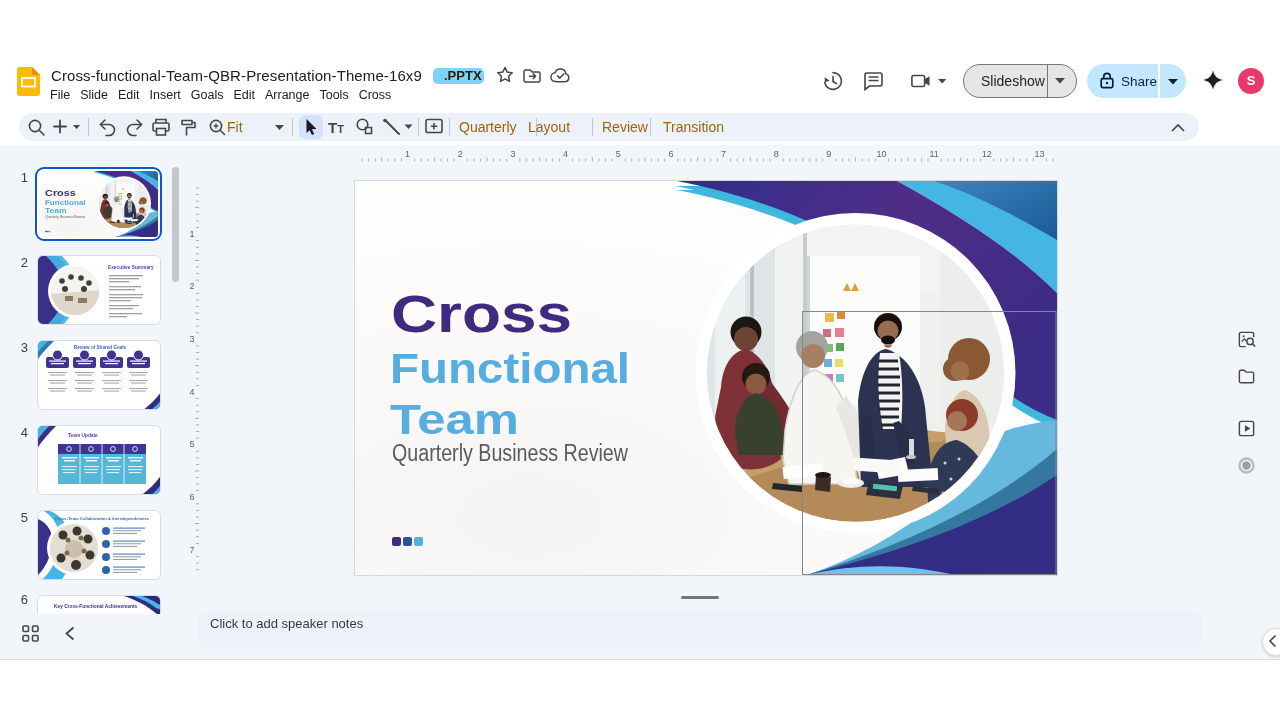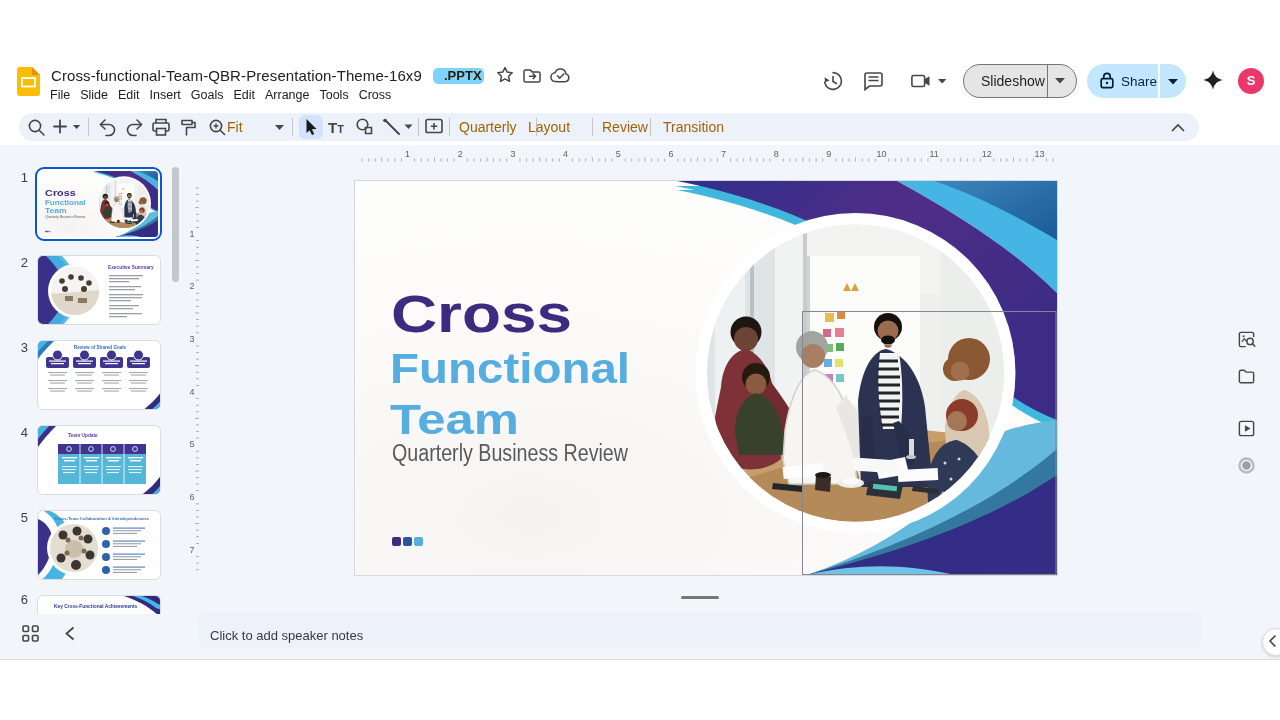--- a/index.html
+++ b/index.html
@@ -19,21 +19,21 @@
   .tbdiv{position:absolute;top:5px;width:1px;height:18px;background:#c4c7c5;}
   
   .pill{position:absolute;border-radius:17px;height:34px;box-sizing:border-box;}
   #slideshow{left:963px;top:64px;width:114px;border:1px solid #747775;background:#e5e5e5;}
   #slideshow .txt{position:absolute;left:17px;top:8px;font-size:14px;color:#1f1f1f;}
   #sharewrap{left:1087px;top:64px;width:71px;background:#c2e7ff;border-radius:17px 0 0 17px;}
   .avatar{left:1238px;top:68px;width:26px;height:26px;border-radius:50%;background:#e9386b;
      color:#fff;font-size:13px;font-weight:bold;text-align:center;line-height:26px;}
   
   #notes{left:198px;top:612px;width:1004px;height:36px;background:#edf2fa;border-radius:9px;}
-  #notes span{position:absolute;left:12px;top:16px;font-size:13px;color:#38393a;}
+  #notes span{position:absolute;left:12px;top:4px;font-size:13px;color:#38393a;}
   #bottomline{left:0;top:659px;width:1280px;height:1px;background:#dadce0;}
   #draghandle{left:681px;top:596px;width:38px;height:3px;border-radius:2px;background:#747775;}
   
   .thumbnum{position:absolute;font-size:13px;color:#3c4043;width:20px;text-align:right;}
   .card{position:absolute;left:37px;width:124px;height:70px;background:#fff;border:1px solid #dadce0;
      border-radius:6px;box-sizing:border-box;overflow:hidden;}
   #card1{left:35px;width:119px;height:66px;border:2.5px solid #0b57d0;border-radius:9px;padding:2px;background:#fff;}
   #card1 .inner{width:119px;height:66px;border-radius:4px;overflow:hidden;position:relative;}
   #scrollbar{left:172px;top:167px;width:7px;height:115px;background:#c4c7ca;border-radius:4px;}
   

